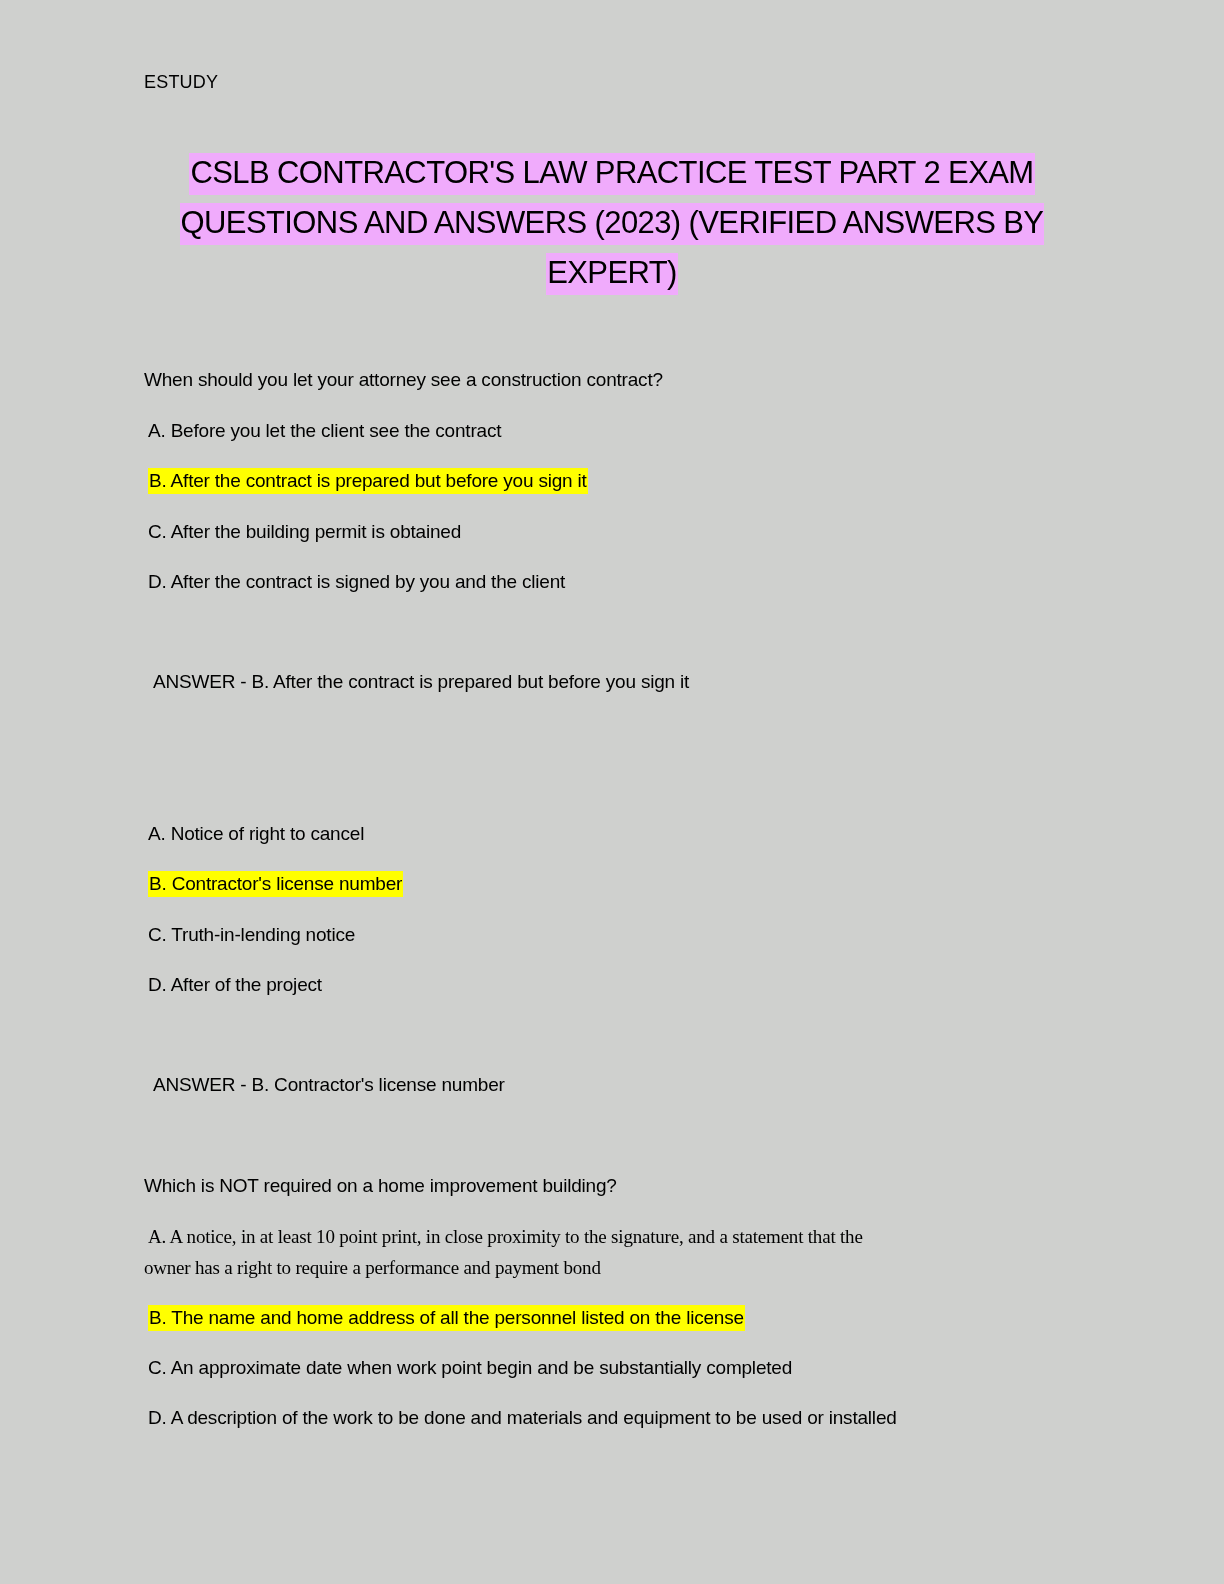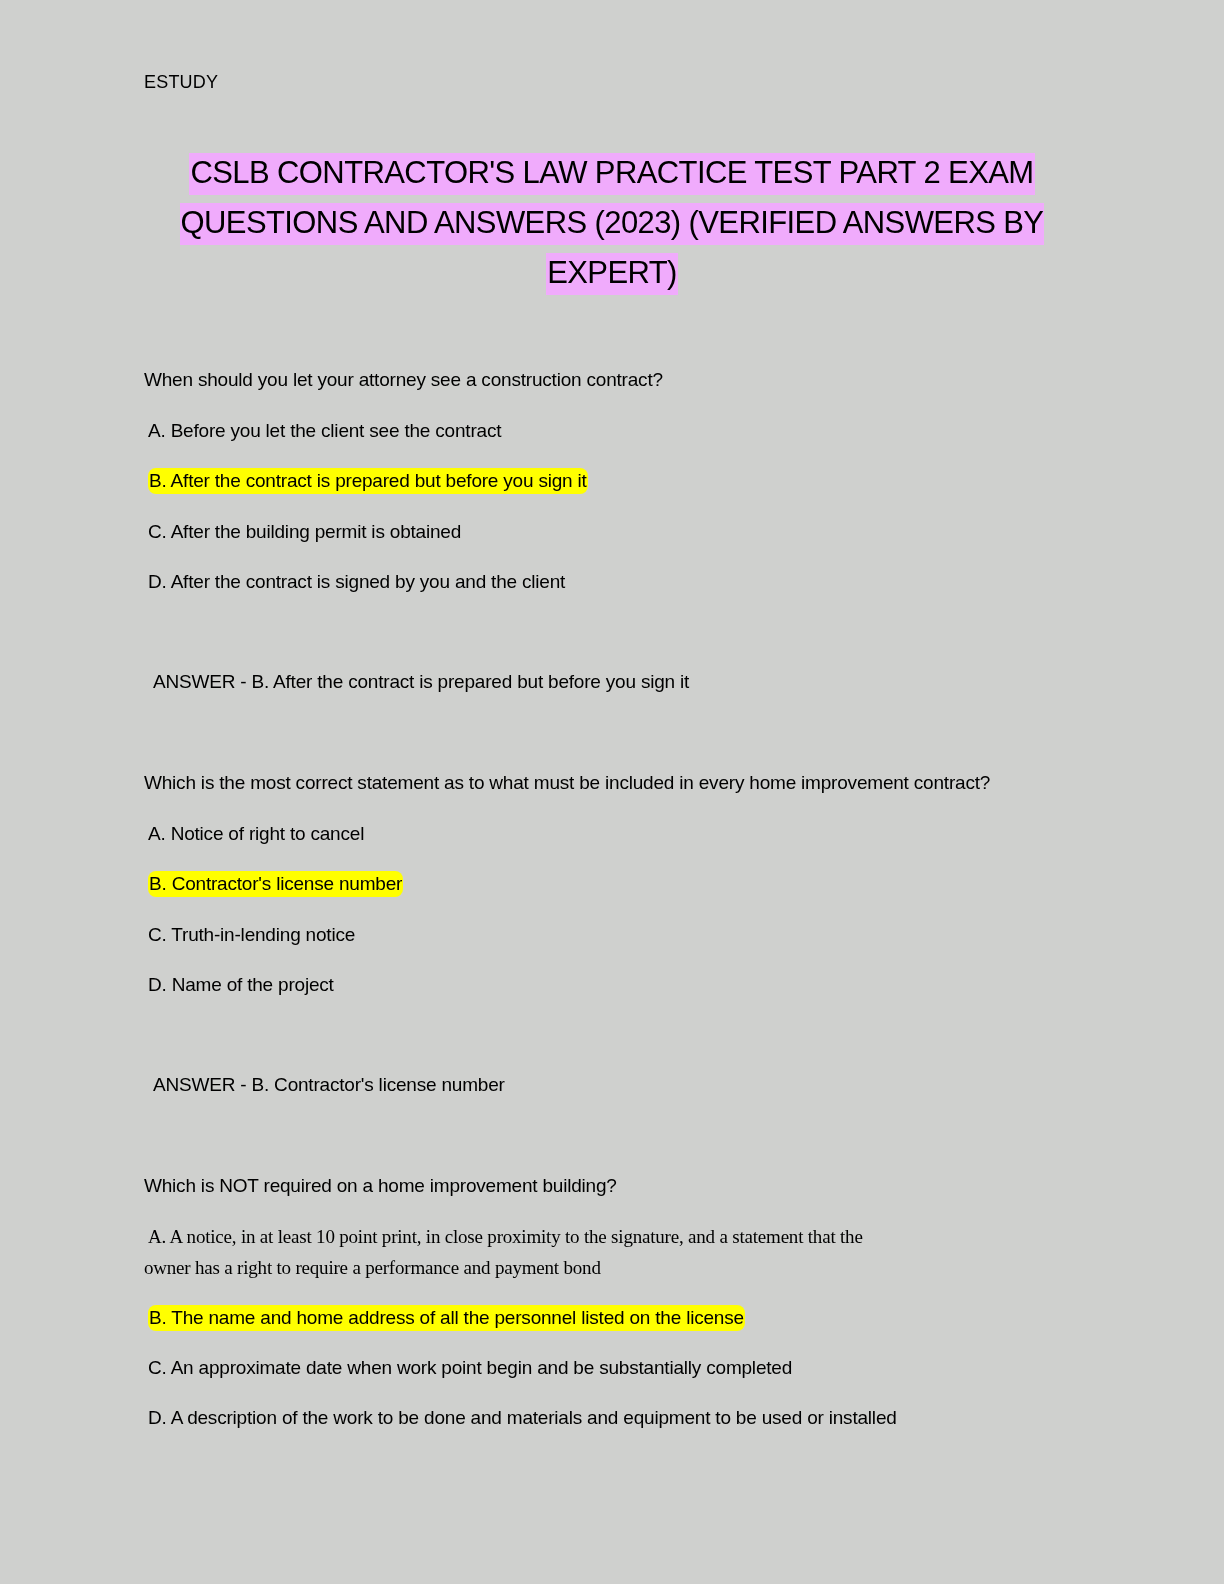--- a/index.html
+++ b/index.html
@@ -51,21 +51,20 @@
     font-size: 19px;
     white-space: nowrap;
     letter-spacing: -0.2px;
     margin-top: 48px;
   }
   .opt { left: 148px; }
   .answer { left: 153px; }
   .hl {
     background: #ffff00;
     padding: 2px 1px 3px 1px;
-    border-radius: 8px;
   }
   .wrap {
     white-space: normal;
     width: 900px;
     line-height: 31px;
     font-family: Liberation Serif, serif;
   }
   .wrap .indent { padding-left: 4px; }
 </style>
 </head>
@@ -81,25 +80,24 @@
     <div class="title-line"><span>EXPERT)</span></div>
   </div>
 
   <div class="line" style="top:321px">When should you let your attorney see a construction contract?</div>
   <div class="line opt" style="top:372px">A. Before you let the client see the contract</div>
   <div class="line opt" style="top:422px"><span class="hl">B. After the contract is prepared but before you sign it</span></div>
   <div class="line opt" style="top:473px">C. After the building permit is obtained</div>
   <div class="line opt" style="top:523px">D. After the contract is signed by you and the client</div>
   <div class="line answer" style="top:623px">ANSWER  - B. After the contract is prepared but before you sign it</div>
 
-  <div class="line" style="top:724px">Which is the most correct statement as to what must be included in every home improvement contract?</div>
   <div class="line opt" style="top:775px">A. Notice of right to cancel</div>
   <div class="line opt" style="top:825px"><span class="hl">B. Contractor's license number</span></div>
   <div class="line opt" style="top:876px">C. Truth-in-lending notice</div>
-  <div class="line opt" style="top:926px">D. Name of the project</div>
+  <div class="line opt" style="top:926px">D. After of the project</div>
   <div class="line answer" style="top:1026px">ANSWER  - B. Contractor's license number</div>
 
   <div class="line" style="top:1127px">Which is NOT required on a home improvement building?</div>
   <div class="line wrap" style="top:1173px">
     <div class="indent">A. A notice, in at least 10 point print, in close proximity to the signature, and a statement that the</div>
     <div>owner has a right to require a performance and payment bond</div>
   </div>
   <div class="line opt" style="top:1259px"><span class="hl">B. The name and home address of all the personnel listed on the license</span></div>
   <div class="line opt" style="top:1309px">C. An approximate date when work point begin and be substantially completed</div>
   <div class="line opt" style="top:1359px">D. A description of the work to be done and materials and equipment to be used or installed</div>

